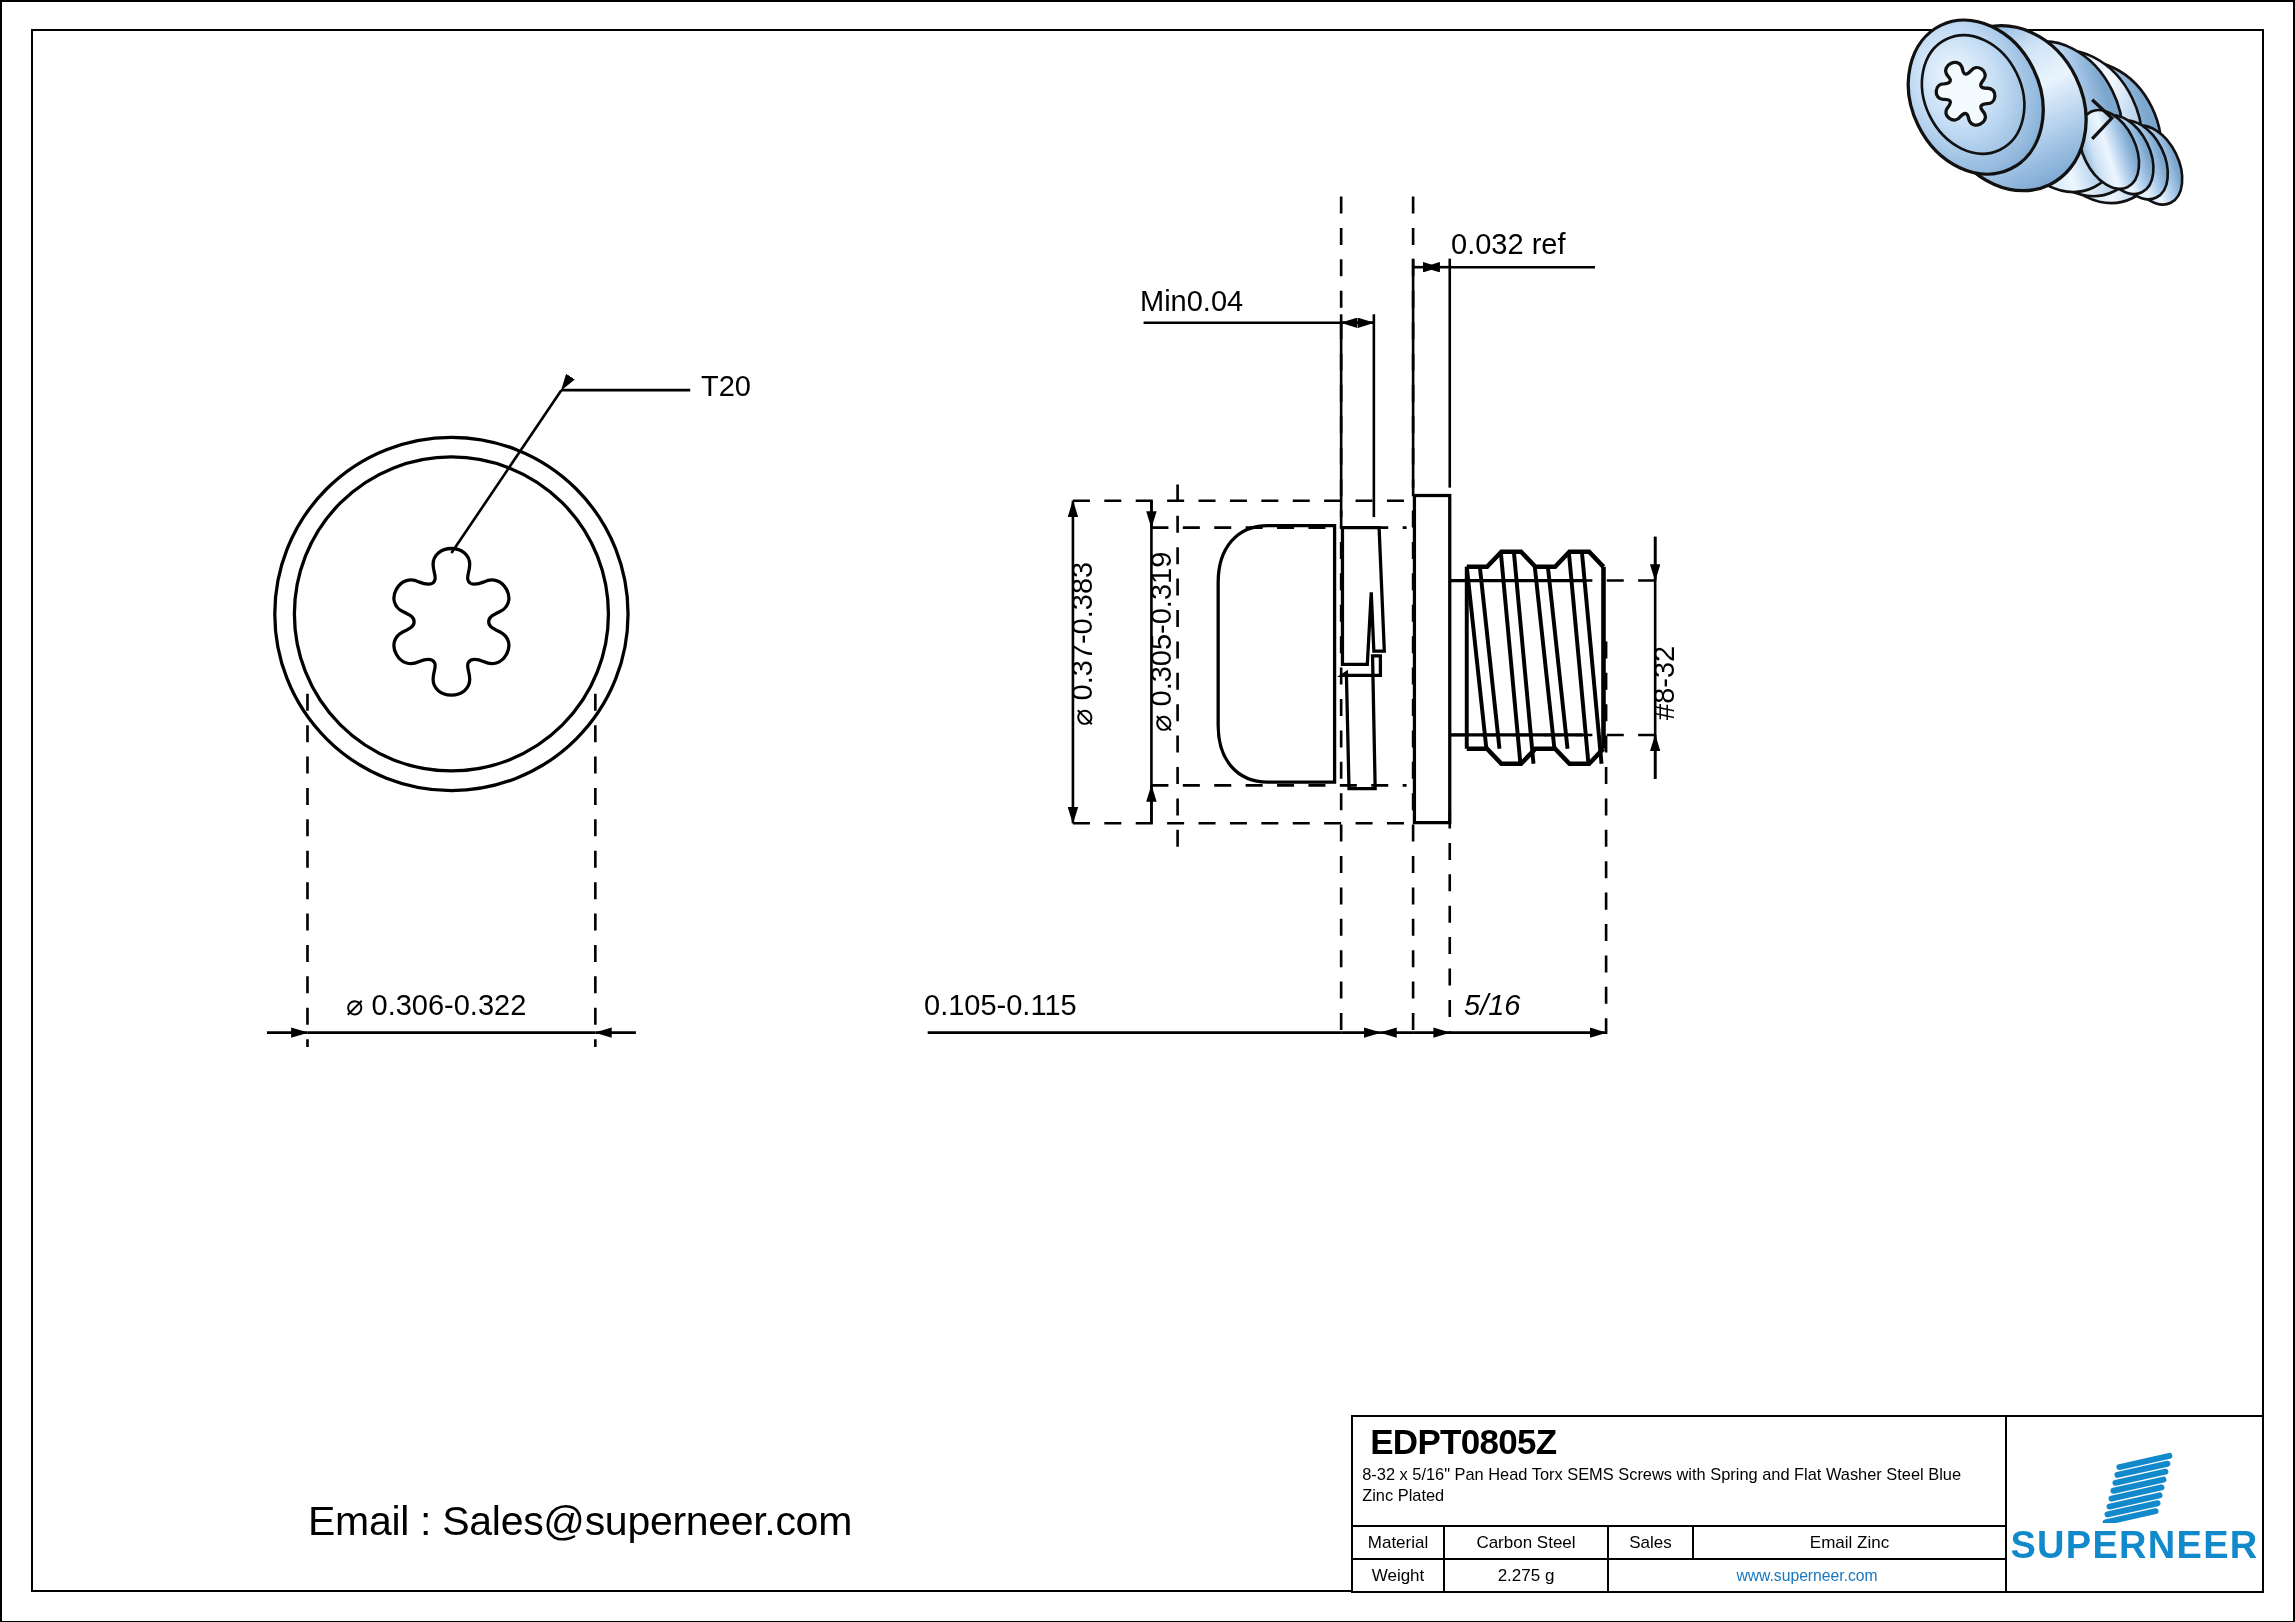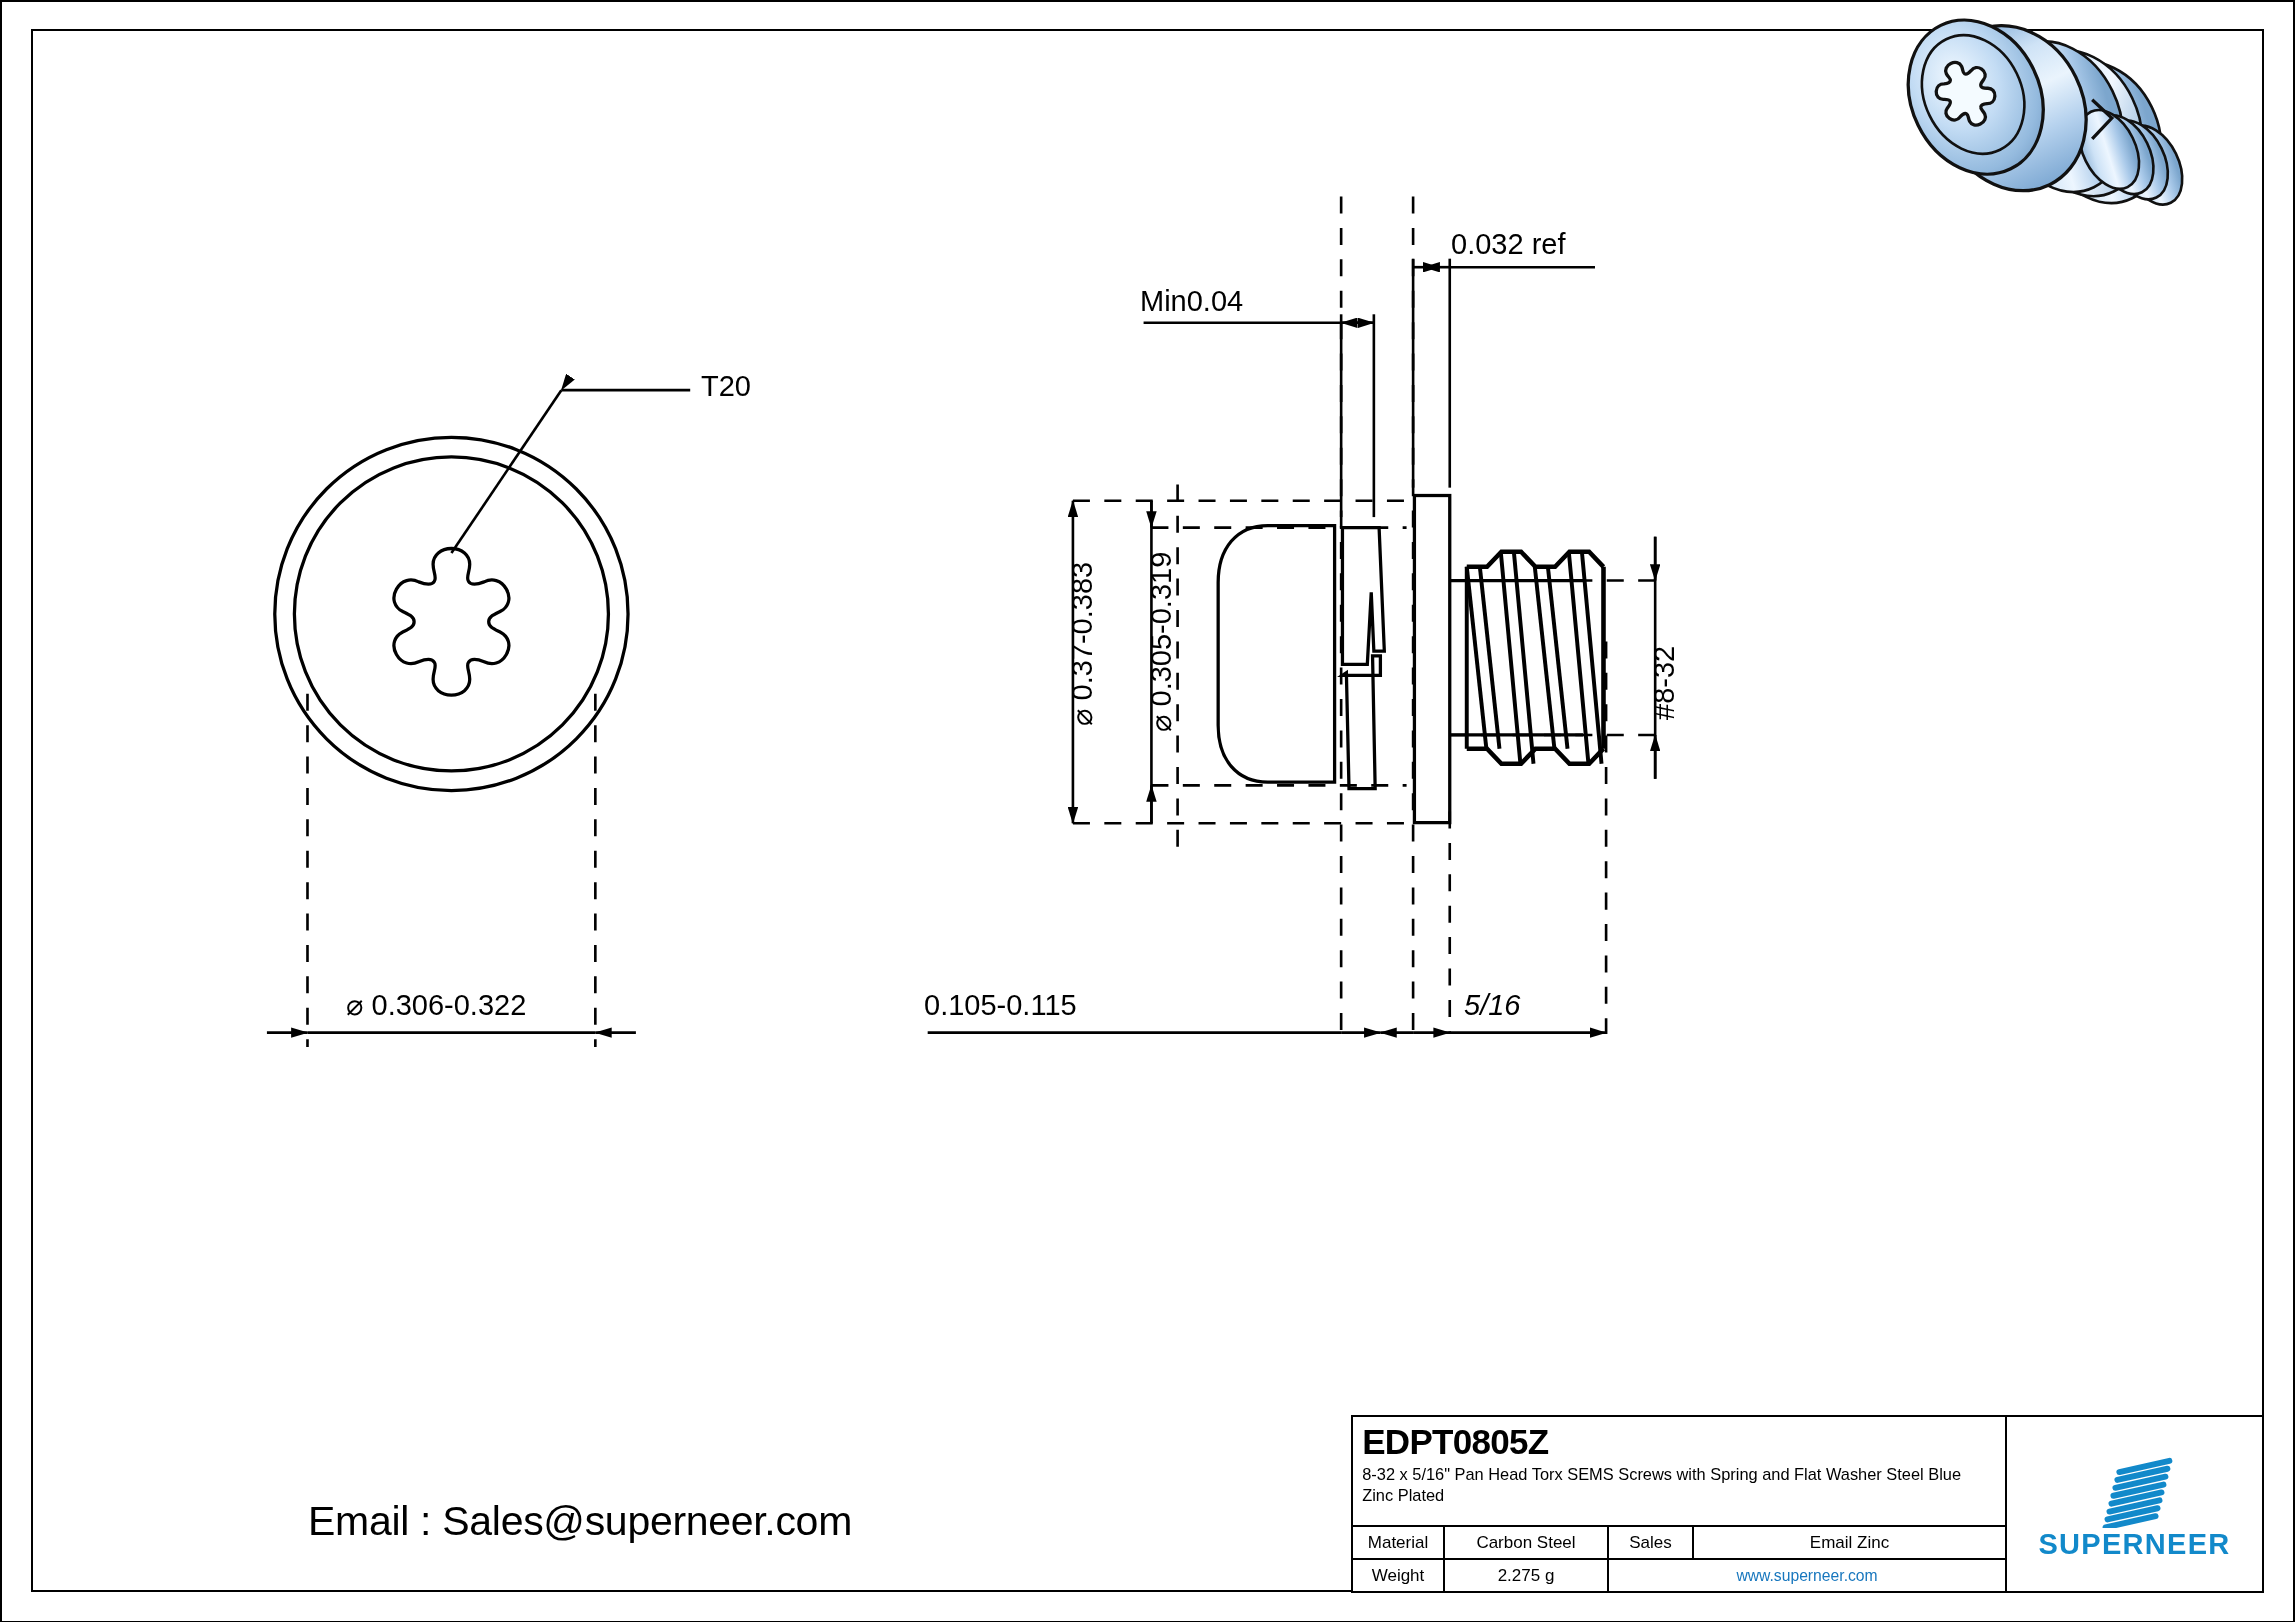--- a/index.html
+++ b/index.html
@@ -11,35 +11,35 @@
   .inner-border{position:absolute;left:31px;top:29.4px;width:2233px;height:1563px;
       border:2.6px solid #000;box-sizing:border-box;}
 
   svg.draw{position:absolute;left:0;top:0;width:2295px;height:1623px;overflow:visible;}
 
   
   .titleblock{position:absolute;left:1351px;top:1415px;width:913px;height:178px;
      border:2.6px solid #000;box-sizing:border-box;display:flex;background:#fff;}
   .tb-left{width:654px;display:flex;flex-direction:column;border-right:2.6px solid #000;box-sizing:border-box;}
   .tb-desc{flex:1;padding:6.5px 9.2px 1.3px 9.2px;}
-  .tb-code{font-size:35px;font-weight:bold;letter-spacing:-0.7px;line-height:1.0;}
+  .tb-code{font-size:35px;font-weight:bold;letter-spacing:-0.7px;line-height:1.0;margin-left:8px;}
   .tb-sub{font-size:16.4px;line-height:1.32;margin-top:5.2px;}
   .tb-rows{border-top:2px solid #000;}
   .tb-row{display:flex;height:31px;}
   .tb-row + .tb-row{border-top:2px solid #000;}
   .tb-cell{display:flex;align-items:center;justify-content:center;font-size:17px;
      box-sizing:border-box;height:100%;}
   .c-lab{width:92px;border-right:2px solid #000;}
   .c-val{width:164px;border-right:2px solid #000;}
   .c-lab2{width:85px;border-right:2px solid #000;}
   .c-val2{flex:1;}
   .c-web{flex:1;color:#1877be;font-size:15.7px;}
   .tb-right{flex:1;display:flex;flex-direction:column;align-items:center;justify-content:center;}
   .logo-mark{width:79px;height:79px;margin-bottom:2.6px;}
-  .logo-word{font-size:29px;font-weight:bold;color:#1289ca;letter-spacing:1.3px;line-height:1;}
+  .logo-word{font-size:38px;font-weight:bold;color:#1289ca;letter-spacing:1.3px;line-height:1;}
 
   
   .email{position:absolute;left:308px;top:1498px;font-size:41px;letter-spacing:-0.3px;}
 
   
   .dimtxt{position:absolute;font-size:26px;white-space:nowrap;}
   .rot90{transform:rotate(-90deg);transform-origin:left top;}
 </style>
 </head>
 <body>

